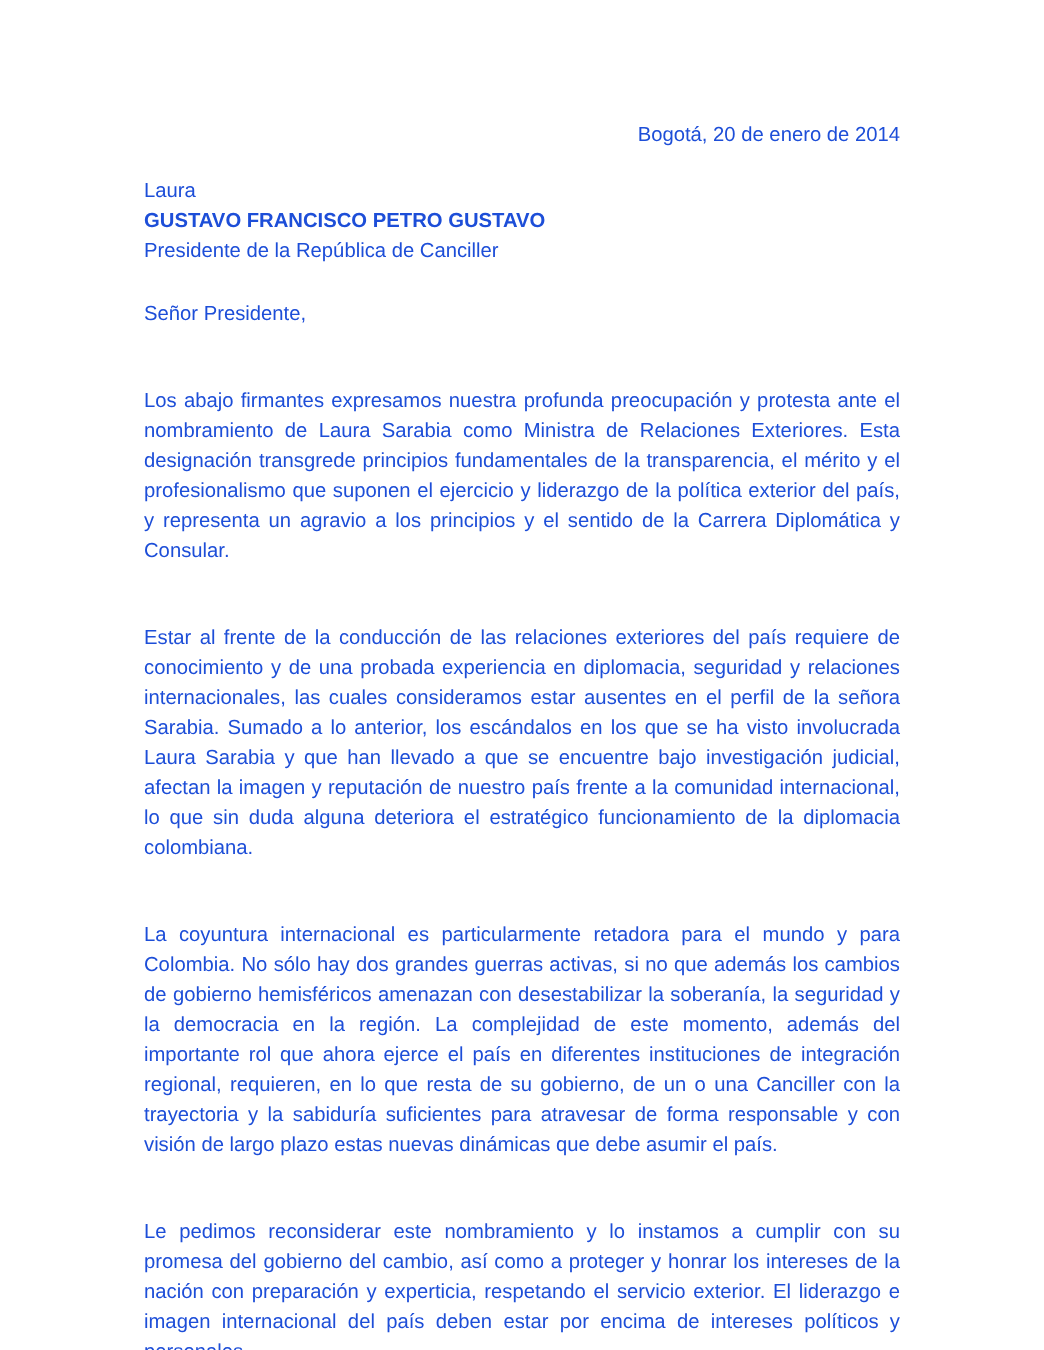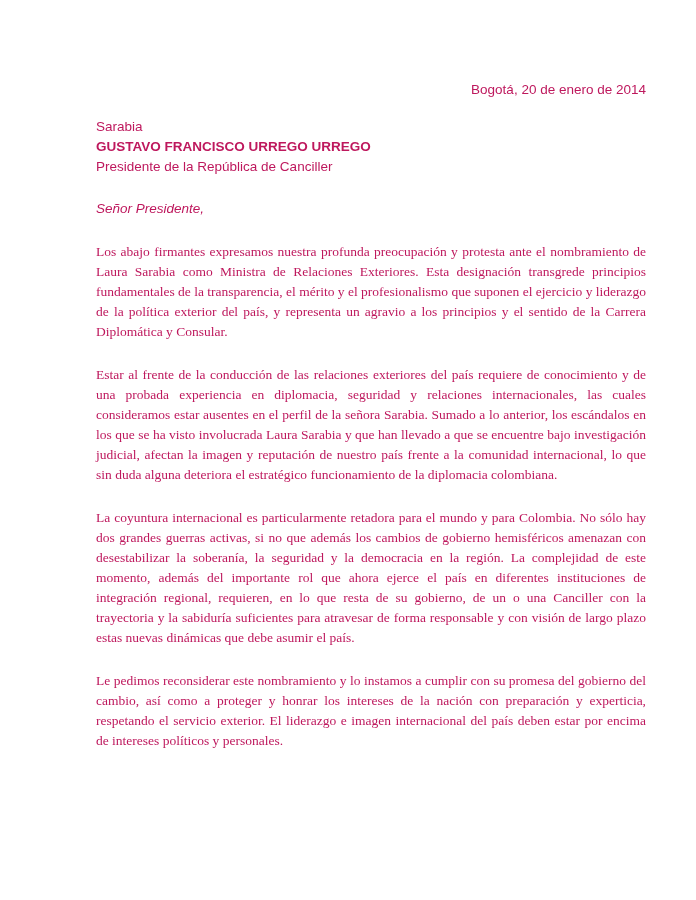--- a/index.html
+++ b/index.html
@@ -4,55 +4,53 @@
 <style>
   * { margin: 0; padding: 0; box-sizing: border-box; }
   html, body { background: #ffffff; }
   .page {
     position: relative;
     width: 696px;
     height: 900px;
     margin: 0 auto;
     background: #ffffff;
     font-family: "Liberation Sans", sans-serif;
-    color: #be185d;
+    color: #1d4ed8;
     font-size: 13.5px;
     line-height: 20px;
-    padding: 80px 50px 40px 96px;
+    padding: 80px 96px 40px 96px;
   }
   .date-line {
     text-align: right;
     margin-bottom: 17px;
   }
   .recipient-block div {
     line-height: 20px;
   }
   .recipient-name {
     font-weight: bold;
   }
   .greeting {
     margin-top: 22px;
-    font-style: italic;
   }
   .body-paragraph {
-    margin-top: 23px;
+    margin-top: 38px;
     text-align: justify;
-    font-family: Liberation Serif, serif;
   }
 </style>
 </head>
 <body>
 
 <div class="page">
 
   <div class="date-line">Bogotá, 20 de enero de 2014</div>
 
   <div class="recipient-block">
-    <div>Sarabia</div>
-    <div class="recipient-name">GUSTAVO FRANCISCO URREGO URREGO</div>
+    <div>Laura</div>
+    <div class="recipient-name">GUSTAVO FRANCISCO PETRO GUSTAVO</div>
     <div>Presidente de la República de Canciller</div>
   </div>
 
   <div class="greeting">Señor Presidente,</div>
 
   <p class="body-paragraph">Los abajo firmantes expresamos nuestra profunda preocupación y protesta ante el nombramiento de Laura Sarabia como Ministra de Relaciones Exteriores. Esta designación transgrede principios fundamentales de la transparencia, el mérito y el profesionalismo que suponen el ejercicio y liderazgo de la política exterior del país, y representa un agravio a los principios y el sentido de la Carrera Diplomática y Consular.</p>
 
   <p class="body-paragraph">Estar al frente de la conducción de las relaciones exteriores del país requiere de conocimiento y de una probada experiencia en diplomacia, seguridad y relaciones internacionales, las cuales consideramos estar ausentes en el perfil de la señora Sarabia. Sumado a lo anterior, los escándalos en los que se ha visto involucrada Laura Sarabia y que han llevado a que se encuentre bajo investigación judicial, afectan la imagen y reputación de nuestro país frente a la comunidad internacional, lo que sin duda alguna deteriora el estratégico funcionamiento de la diplomacia colombiana.</p>
 
   <p class="body-paragraph">La coyuntura internacional es particularmente retadora para el mundo y para Colombia. No sólo hay dos grandes guerras activas, si no que además los cambios de gobierno hemisféricos amenazan con desestabilizar la soberanía, la seguridad y la democracia en la región. La complejidad de este momento, además del importante rol que ahora ejerce el país en diferentes instituciones de integración regional, requieren, en lo que resta de su gobierno, de un o una Canciller con la trayectoria y la sabiduría suficientes para atravesar de forma responsable y con visión de largo plazo estas nuevas dinámicas que debe asumir el país.</p>

